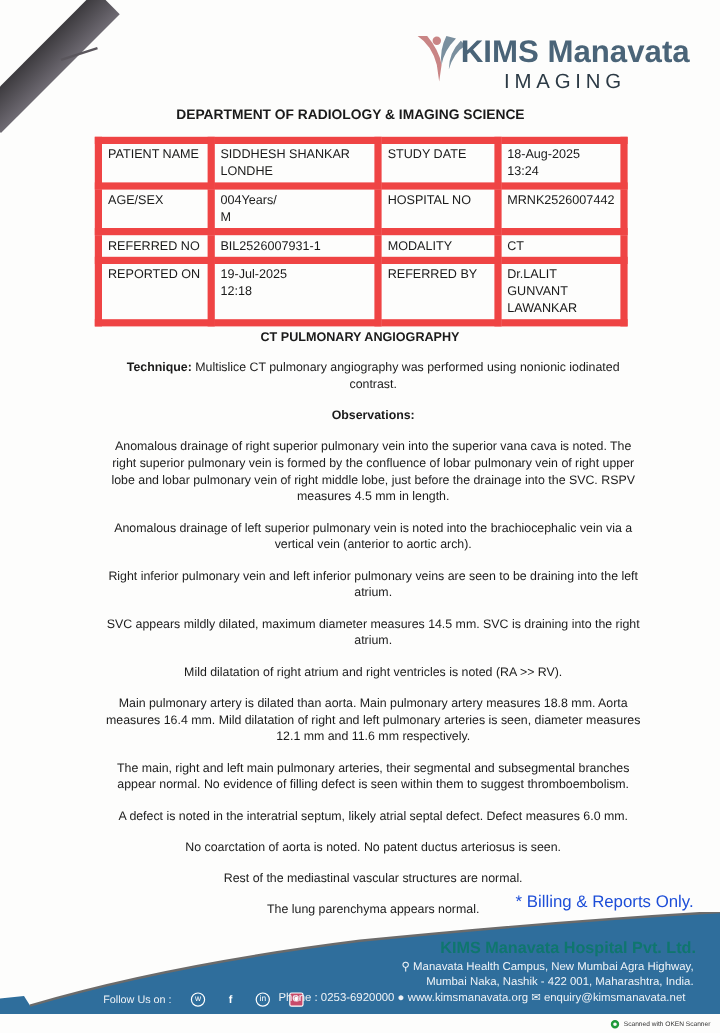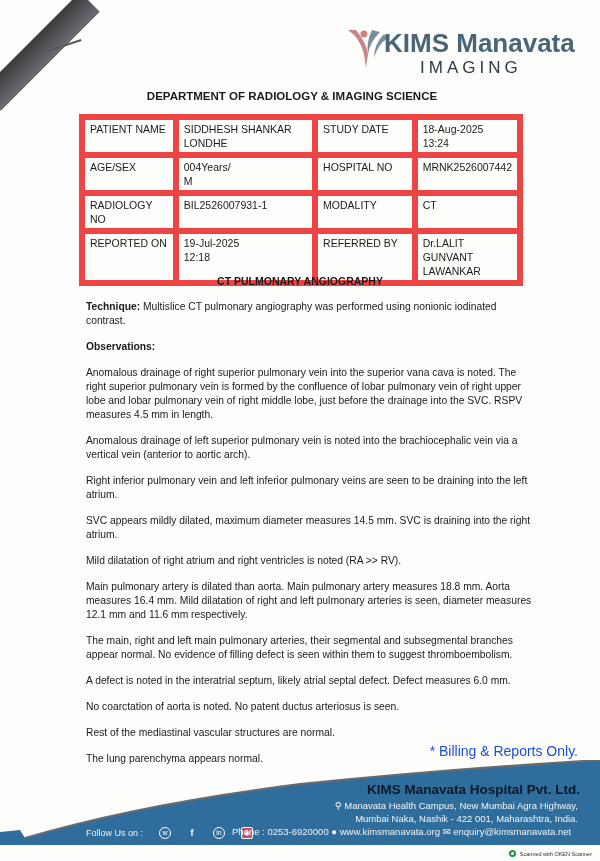--- a/index.html
+++ b/index.html
@@ -47,31 +47,31 @@
     table.info td.v1 { width: 124px; }
     table.info td.k2 { width: 84px; }
     .rtitle {
       position: absolute; left: 0; width: 600px; top: 275px; text-align: center;
       font-size: 10.5px; font-weight: bold;
     }
     .body-text {
       position: absolute; left: 86px; top: 300px; width: 450px;
       font-size: 10.3px; line-height: 14px;
     }
-    .body-text p { margin: 0 0 12px 0; }
+    .body-text p { margin: 0 0 12px 0; text-align: center; }
     .body-text .b { font-weight: bold; }
     .billing {
       position: absolute; right: 22px; top: 743px; font-size: 14px; color: #1d4ed8;
     }
     .footer {
       position: absolute; left: 0; top: 760px; width: 600px; height: 85px; overflow: hidden;
     }
     .footer svg { position: absolute; left: 0; top: 0; }
     .f-company {
-      position: absolute; right: 20px; top: 782px; color: #0f172a; font-size: 13.5px; font-weight: bold;
+      position: absolute; right: 20px; top: 782px; color: #0f766e; font-size: 13.5px; font-weight: bold;
     }
     .f-addr1, .f-addr2 {
       position: absolute; right: 22px; color: #f0f4f8; font-size: 9.5px; text-align: right;
     }
     .f-addr1 { top: 800px; }
     .f-addr2 { top: 813px; }
     .f-follow {
       position: absolute; left: 86px; top: 827px; color: #eef2f6; font-size: 9px;
       display: flex; align-items: center; gap: 16px;
     }
@@ -129,21 +129,21 @@
         <td class="v1">
           <div>004Years/</div>
           <div>M</div>
         </td>
         <td class="k2">HOSPITAL NO</td>
         <td class="v2">
           <div>MRNK2526007442</div>
         </td>
       </tr>
       <tr>
-        <td class="k">RADIOLOGY NO</td>
+        <td class="k">REFERRED NO</td>
         <td class="v1">
           <div>BIL2526007931-1</div>
         </td>
         <td class="k2">MODALITY</td>
         <td class="v2">
           <div>CT</div>
         </td>
       </tr>
       <tr>
         <td class="k">REPORTED ON</td>

